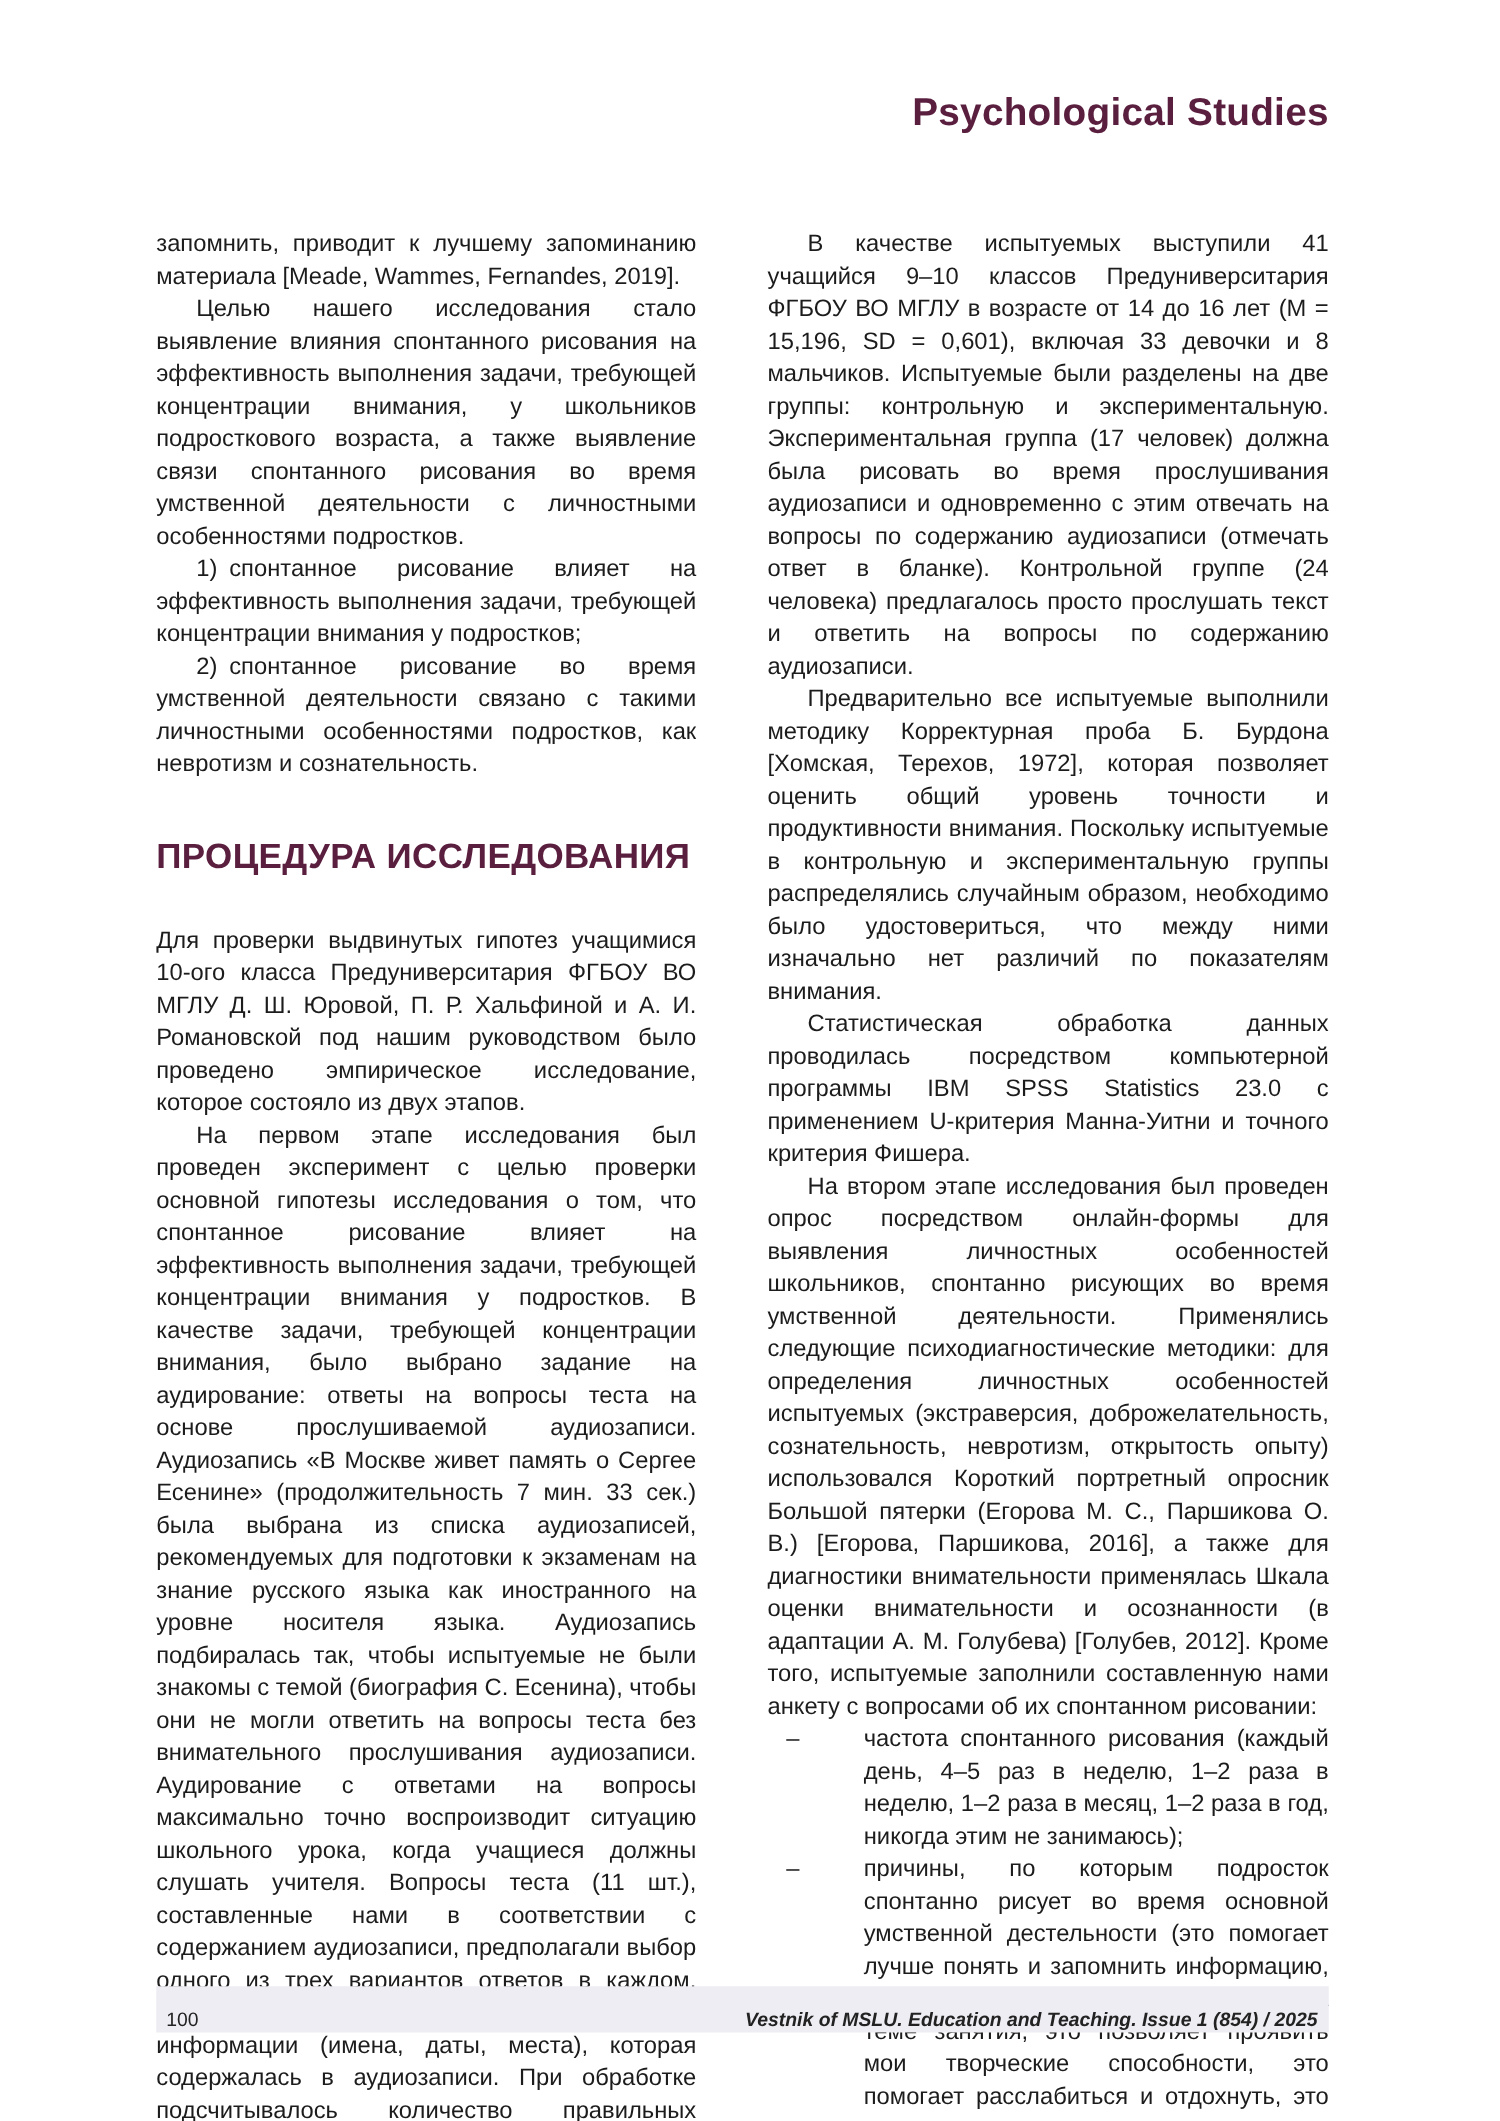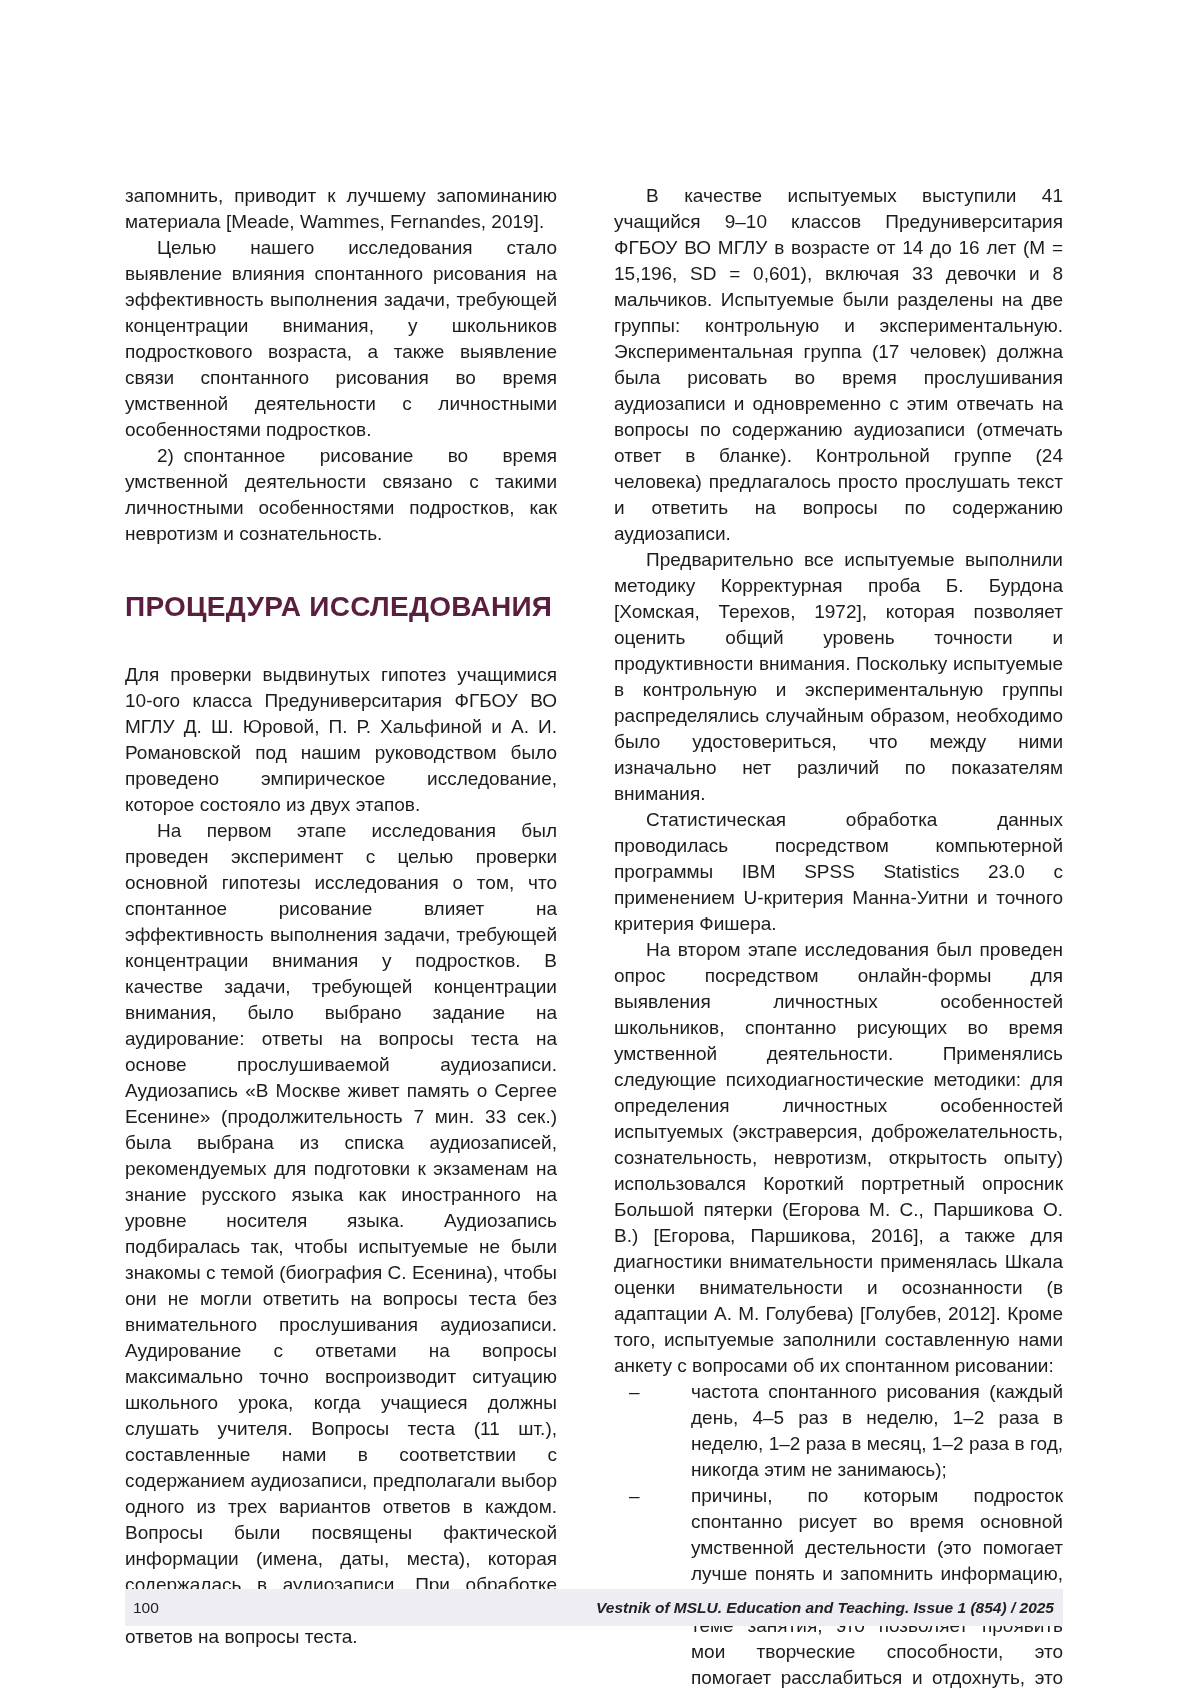--- a/index.html
+++ b/index.html
@@ -78,45 +78,49 @@
   }
   .page-footer{
     position:absolute;
     top:1589px;
     left:125px;
     right:137px;
     height:37px;
     background:var(--footer-bg);
     display:flex;
     justify-content:space-between;
-    align-items:center;
+    align-items:flex-end;
     padding:0 9px 0 8px;
     box-sizing:border-box;
   }
   .page-number{
     font-size:15.5px;
     color:#222222;
   }
   .journal-citation{
     font-size:15.5px;
     font-style:italic;
     font-weight:700;
     color:#222222;
   }
 </style>
 </head>
 <body>
 
 <div class="page">
 
+  <header class="page-header">
+    <h1 class="journal-title">Psychological Studies</h1>
+  </header>
 
   <main class="article-body">
     <section class="col col-left">
         <p class="para">запомнить, приводит к лучшему запоминанию материала [Meade, Wammes, Fernandes, 2019].</p>
         <p class="para indent">Целью нашего исследования стало выявление влияния спонтанного рисования на эффективность выполнения задачи, требующей концентрации внимания, у школьников подросткового возраста, а также выявление связи спонтанного рисования во время умственной деятельности с личностными особенностями подростков.</p>
+        <p class="para indent">1) спонтанное рисование влияет на эффективность выполнения задачи, требующей концентрации внимания у подростков;</p>
         <p class="para indent">2) спонтанное рисование во время умственной деятельности связано с такими личностными особенностями подростков, как невротизм и сознательность.</p>
         <h2 class="section-heading">ПРОЦЕДУРА ИССЛЕДОВАНИЯ</h2>
         <p class="para">Для проверки выдвинутых гипотез учащимися 10-ого класса Предуниверситария ФГБОУ ВО МГЛУ Д. Ш. Юровой, П. Р. Хальфиной и А. И. Романовской под нашим руководством было проведено эмпирическое исследование, которое состояло из двух этапов.</p>
         <p class="para indent">На первом этапе исследования был проведен эксперимент с целью проверки основной гипотезы исследования о том, что спонтанное рисование влияет на эффективность выполнения задачи, требующей концентрации внимания у подростков. В качестве задачи, требующей концентрации внимания, было выбрано задание на аудирование: ответы на вопросы теста на основе прослушиваемой аудиозаписи. Аудиозапись «В Москве живет память о Сергее Есенине» (продолжительность 7 мин. 33 сек.) была выбрана из списка аудиозаписей, рекомендуемых для подготовки к экзаменам на знание русского языка как иностранного на уровне носителя языка. Аудиозапись подбиралась так, чтобы испытуемые не были знакомы с темой (биография С. Есенина), чтобы они не могли ответить на вопросы теста без внимательного прослушивания аудиозаписи. Аудирование с ответами на вопросы максимально точно воспроизводит ситуацию школьного урока, когда учащиеся должны слушать учителя. Вопросы теста (11 шт.), составленные нами в соответствии с содержанием аудиозаписи, предполагали выбор одного из трех вариантов ответов в каждом. Вопросы были посвящены фактической информации (имена, даты, места), которая содержалась в аудиозаписи. При обработке подсчитывалось количество правильных ответов на вопросы теста.</p>
       </section>
     <section class="col col-right">
         <p class="para indent">В качестве испытуемых выступили 41 учащийся 9–10 классов Предуниверситария ФГБОУ ВО МГЛУ в возрасте от 14 до 16 лет (M = 15,196, SD = 0,601), включая 33 девочки и 8 мальчиков. Испытуемые были разделены на две группы: контрольную и экспериментальную. Экспериментальная группа (17 человек) должна была рисовать во время прослушивания аудиозаписи и одновременно с этим отвечать на вопросы по содержанию аудиозаписи (отмечать ответ в бланке). Контрольной группе (24 человека) предлагалось просто прослушать текст и ответить на вопросы по содержанию аудиозаписи.</p>
         <p class="para indent">Предварительно все испытуемые выполнили методику Корректурная проба Б. Бурдона [Хомская, Терехов, 1972], которая позволяет оценить общий уровень точности и продуктивности внимания. Поскольку испытуемые в контрольную и экспериментальную группы распределялись случайным образом, необходимо было удостовериться, что между ними изначально нет различий по показателям внимания.</p>
         <p class="para indent">Статистическая обработка данных проводилась посредством компьютерной программы IBM SPSS Statistics 23.0 с применением U-критерия Манна-Уитни и точного критерия Фишера.</p>
         <p class="para indent">На втором этапе исследования был проведен опрос посредством онлайн-формы для выявления личностных особенностей школьников, спонтанно рисующих во время умственной деятельности. Применялись следующие психодиагностические методики: для определения личностных особенностей испытуемых (экстраверсия, доброжелательность, сознательность, невротизм, открытость опыту) использовался Короткий портретный опросник Большой пятерки (Егорова М. С., Паршикова О. В.) [Егорова, Паршикова, 2016], а также для диагностики внимательности применялась Шкала оценки внимательности и осознанности (в адаптации А. М. Голубева) [Голубев, 2012]. Кроме того, испытуемые заполнили составленную нами анкету с вопросами об их спонтанном рисовании:</p>

